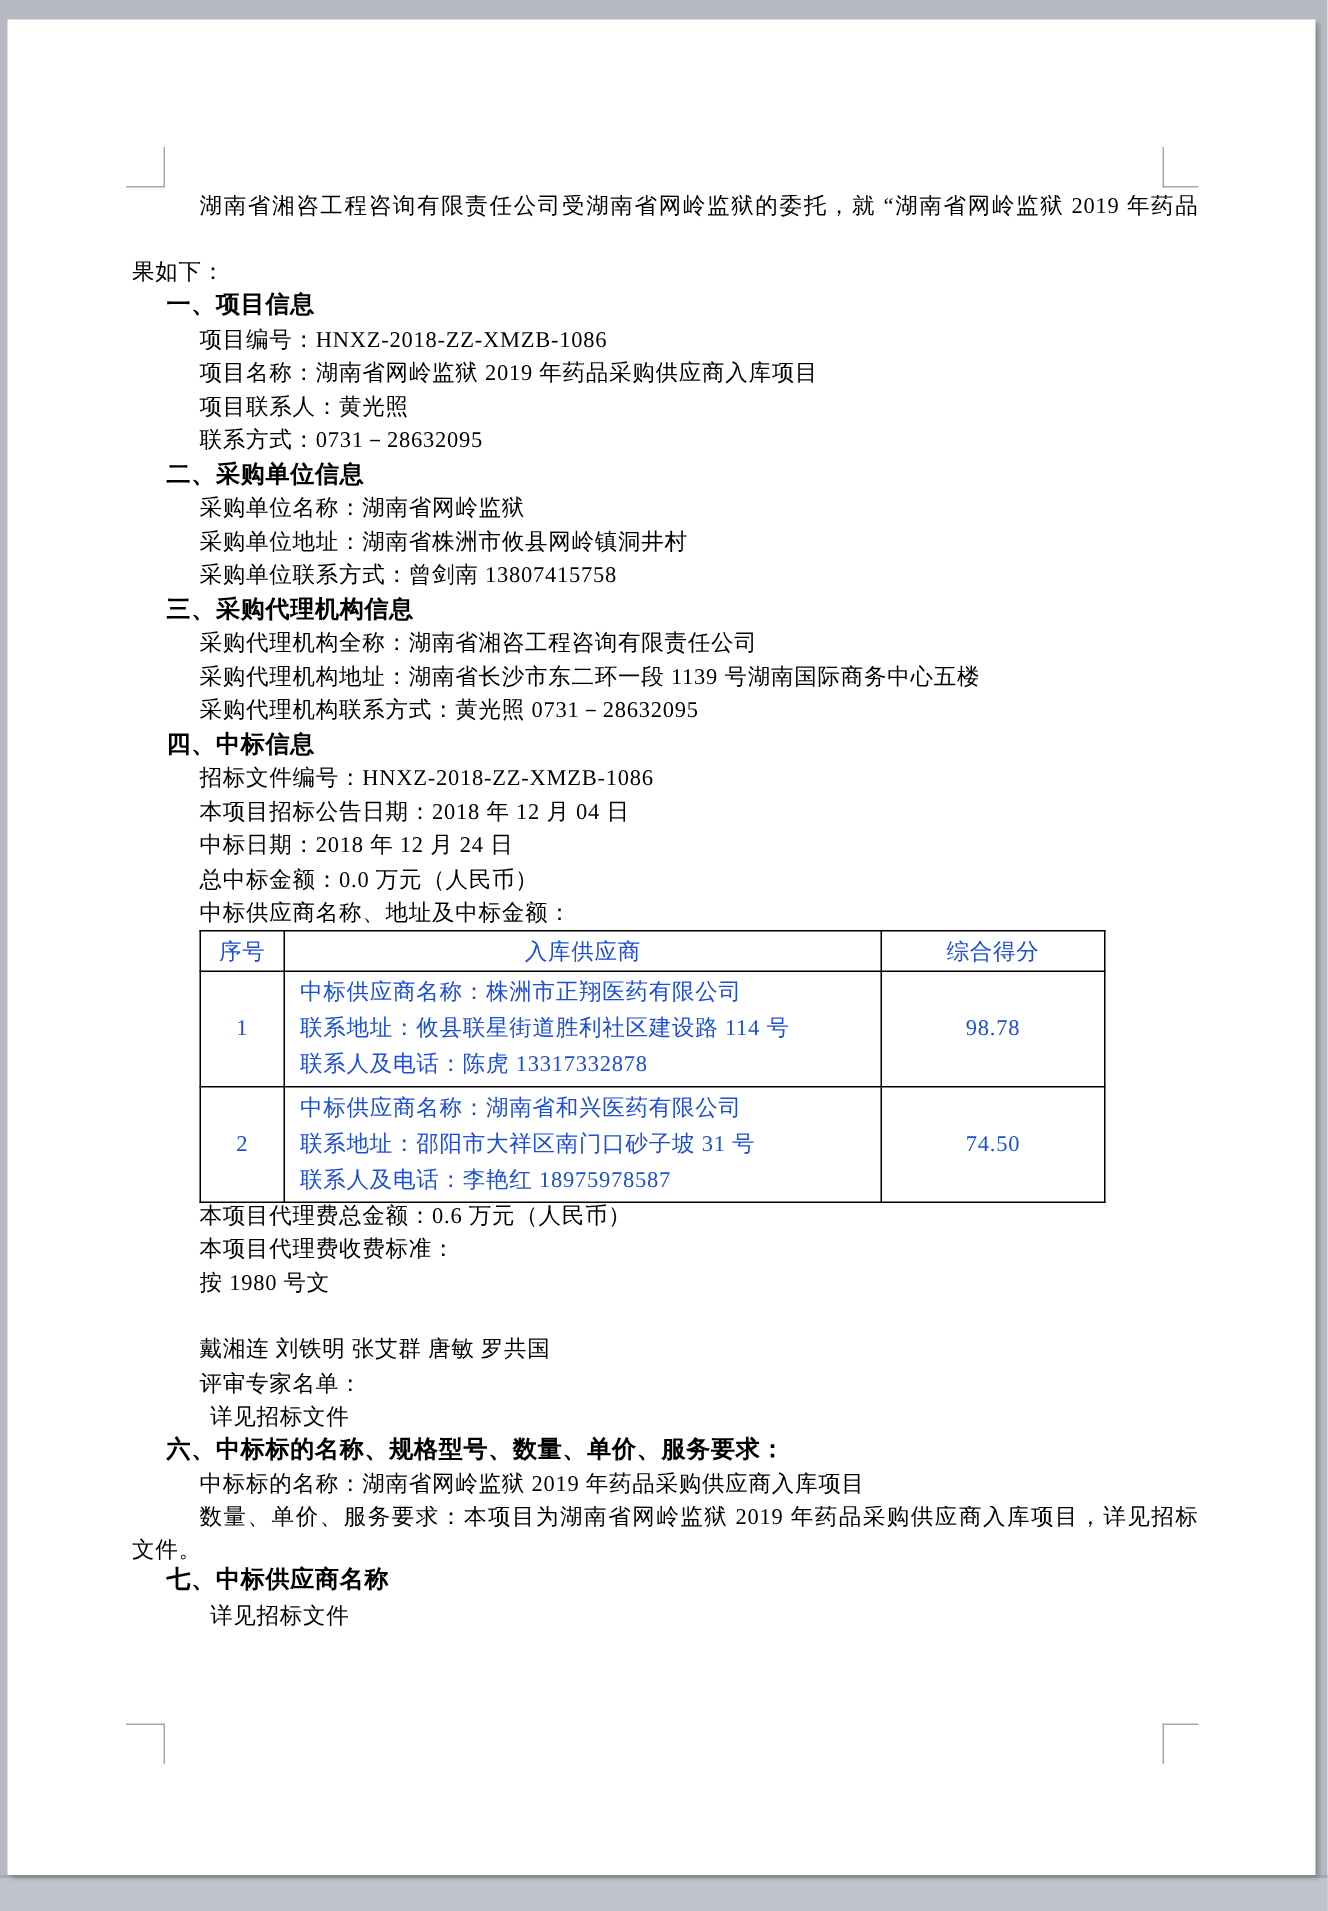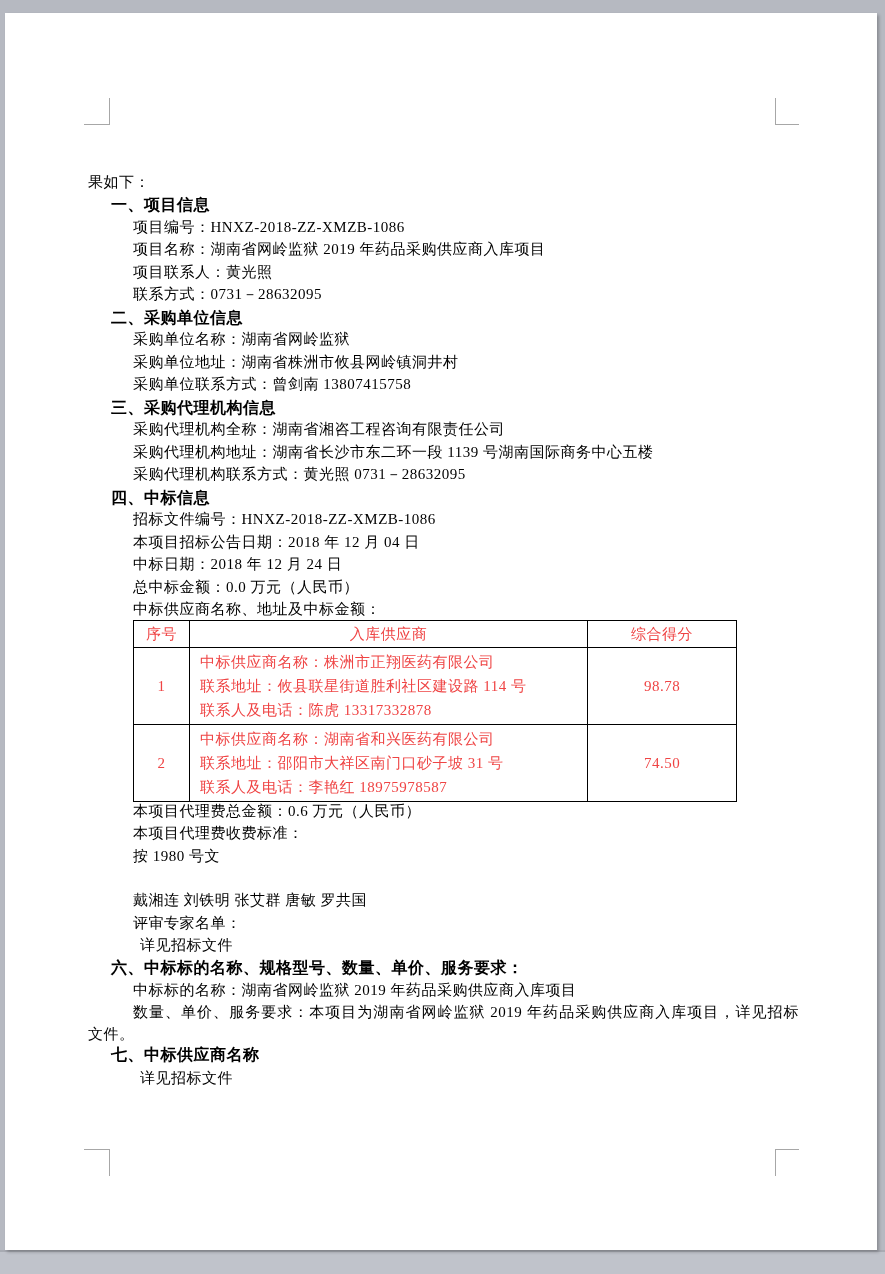--- a/index.html
+++ b/index.html
@@ -27,30 +27,30 @@
   .crop.bl{left:79px;top:1136px;width:26px;height:27px;border-right:1px solid #a7a7a7;border-top:1px solid #a7a7a7;}
   .crop.br{left:770px;top:1136px;width:24px;height:27px;border-left:1px solid #a7a7a7;border-top:1px solid #a7a7a7;}
 
   .ln{
     position:absolute;
     font-size:15px;line-height:17px;
     color:#000;white-space:nowrap;
     letter-spacing:0.5px;
   }
   .ln.hd{
-    font-family:Liberation Serif, serif;
+    font-family:Liberation Mono, monospace;
     font-weight:bold;font-size:16px;letter-spacing:0.5px;text-align:center;
   }
   .ln.just{text-align:justify;text-align-last:justify;white-space:normal;overflow:hidden;height:18px;}
 
   
   .result-table{
     position:absolute;left:128px;top:607px;width:600px;
     border-collapse:collapse;table-layout:fixed;
-    font-size:15px;color:#ef4444;letter-spacing:0.5px;
+    font-size:15px;color:#1d4ed8;letter-spacing:0.5px;
   }
   .result-table td,.result-table th{
     border:1.5px solid #000;
     padding:0;vertical-align:middle;
     font-weight:normal;
   }
   .col-no{width:55px;text-align:center;}
   .col-supplier{width:397px;}
   .col-score{width:148px;text-align:center;}
   .hrow{height:27px;}
@@ -64,20 +64,21 @@
 
 <div class="screen">
   <div class="bottom-band"></div>
 
   <div class="page">
     <div class="crop tl"></div>
     <div class="crop tr"></div>
     <div class="crop bl"></div>
     <div class="crop br"></div>
 
+    <div class="ln just" style="top:117px;left:128px;width:666px;">湖南省湘咨工程咨询有限责任公司受湖南省网岭监狱的委托，就 “湖南省网岭监狱 2019 年药品</div>
     <div class="ln" style="top:161px;left:83px;">果如下：</div>
 
     <div class="ln hd" style="top:183px;left:106px;">一、项目信息</div>
     <div class="ln" style="top:206px;left:128px;">项目编号：HNXZ-2018-ZZ-XMZB-1086</div>
     <div class="ln" style="top:228px;left:128px;">项目名称：湖南省网岭监狱 2019 年药品采购供应商入库项目</div>
     <div class="ln" style="top:251px;left:128px;">项目联系人：黄光照</div>
     <div class="ln" style="top:273px;left:128px;">联系方式：0731－28632095</div>
 
     <div class="ln hd" style="top:296px;left:106px;">二、采购单位信息</div>
     <div class="ln" style="top:318px;left:128px;">采购单位名称：湖南省网岭监狱</div>

